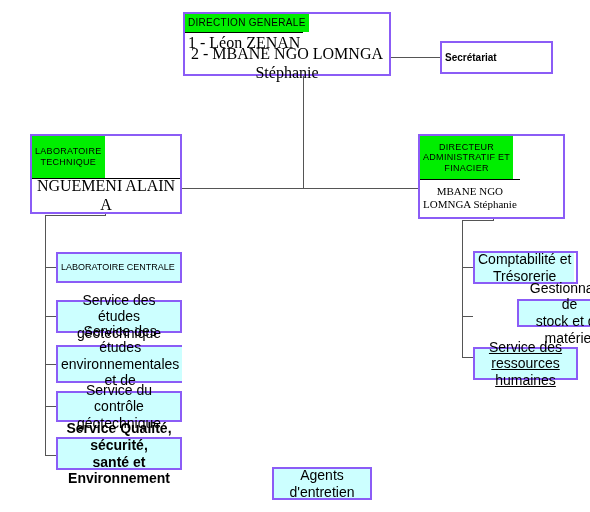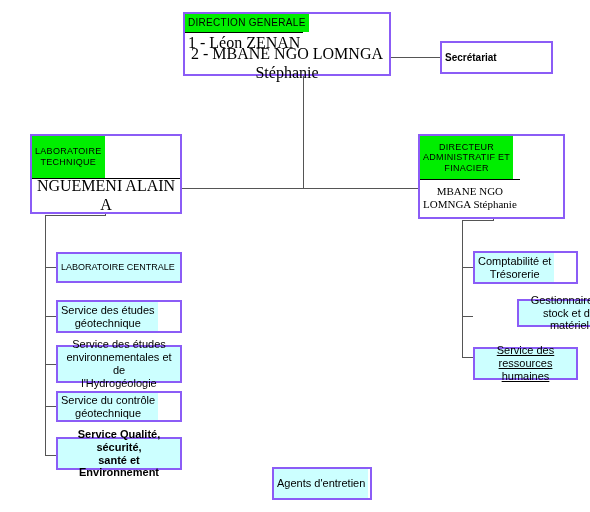--- a/index.html
+++ b/index.html
@@ -60,21 +60,21 @@
   .plain-white {
     background: #ffffff;
     font-family: "Liberation Sans", sans-serif;
     font-size: 10px;
     font-weight: bold;
     color: #000000;
   }
   .cyan {
     background: #ccffff;
     font-family: "Liberation Sans", sans-serif;
-    font-size: 11px;
+    font-size: 14px;
     color: #000000;
   }
   .cyan.caps {
     font-size: 9px;
   }
   .line {
     position: absolute;
     background: #555555;
   }
   .vline { width: 1px; }

